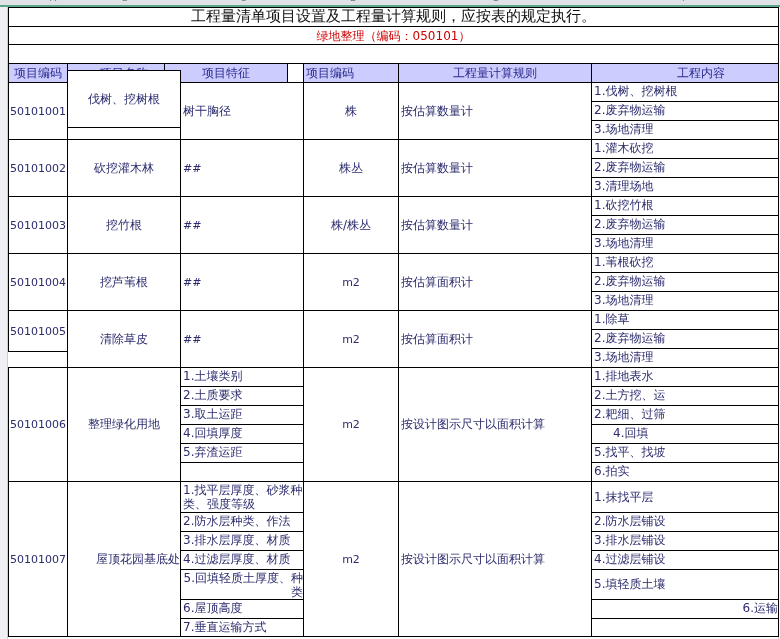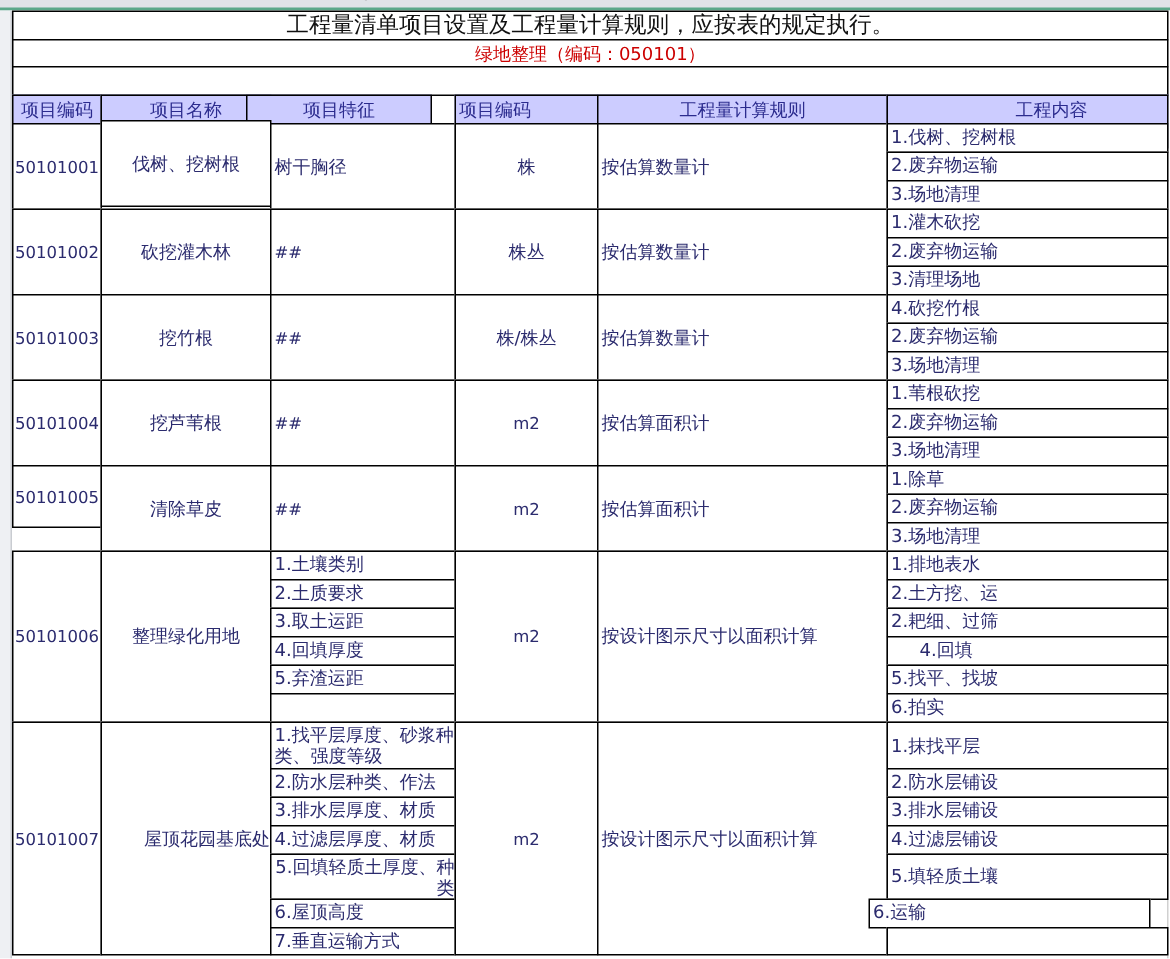--- a/index.html
+++ b/index.html
@@ -45,21 +45,21 @@
 <div class="cell" style="left:8px;top:44px;width:771px;height:20px;"></div>
 
 <div class="cell hdr" style="left:8px;top:63px;width:60px;height:20px;">项目编码</div>
 <div class="cell hdr" style="left:67px;top:63px;width:114px;height:20px;">项目名称</div>
 <div class="cell hdr" style="left:164px;top:63px;width:124px;height:20px;">项目特征</div>
 <div class="cell hdr" style="left:303px;top:63px;width:96px;height:20px;text-align:left;padding-left:2px;">项目编码</div>
 <div class="cell hdr" style="left:398px;top:63px;width:194px;height:20px;">工程量计算规则</div>
 <div class="cell hdr" style="left:591px;top:63px;width:188px;height:36px;padding-left:32px;">工程内容</div>
 
 <div class="cell c code" style="left:8px;top:82px;width:60px;height:58px;">50101001</div>
-<div class="cell c" style="left:67px;top:80px;width:114px;height:58px;">伐树、挖树根</div>
+<div class="cell c" style="left:67px;top:70px;width:114px;height:58px;">伐树、挖树根</div>
 <div class="cell l" style="left:180px;top:82px;width:124px;height:58px;">树干胸径</div>
 <div class="cell c unit" style="left:303px;top:82px;width:96px;height:58px;">株</div>
 <div class="cell l" style="left:398px;top:82px;width:194px;height:58px;">按估算数量计</div>
 <div class="cell sub" style="left:591px;top:82px;width:188px;height:20px;">1.伐树、挖树根</div>
 <div class="cell sub" style="left:591px;top:101px;width:188px;height:20px;">2.废弃物运输</div>
 <div class="cell sub" style="left:591px;top:120px;width:188px;height:20px;">3.场地清理</div>
 
 <div class="cell c code" style="left:8px;top:139px;width:60px;height:58px;">50101002</div>
 <div class="cell c" style="left:67px;top:139px;width:114px;height:58px;">砍挖灌木林</div>
 <div class="cell l code" style="left:180px;top:139px;width:124px;height:58px;">##</div>
@@ -67,21 +67,21 @@
 <div class="cell l" style="left:398px;top:139px;width:194px;height:58px;">按估算数量计</div>
 <div class="cell sub" style="left:591px;top:139px;width:188px;height:20px;">1.灌木砍挖</div>
 <div class="cell sub" style="left:591px;top:158px;width:188px;height:20px;">2.废弃物运输</div>
 <div class="cell sub" style="left:591px;top:177px;width:188px;height:20px;">3.清理场地</div>
 
 <div class="cell c code" style="left:8px;top:196px;width:60px;height:58px;">50101003</div>
 <div class="cell c" style="left:67px;top:196px;width:114px;height:58px;">挖竹根</div>
 <div class="cell l code" style="left:180px;top:196px;width:124px;height:58px;">##</div>
 <div class="cell c unit" style="left:303px;top:196px;width:96px;height:58px;">株/株丛</div>
 <div class="cell l" style="left:398px;top:196px;width:194px;height:58px;">按估算数量计</div>
-<div class="cell sub" style="left:591px;top:196px;width:188px;height:20px;">4.砍挖竹根</div>
+<div class="cell sub" style="left:591px;top:196px;width:188px;height:20px;">1.砍挖竹根</div>
 <div class="cell sub" style="left:591px;top:215px;width:188px;height:20px;">2.废弃物运输</div>
 <div class="cell sub" style="left:591px;top:234px;width:188px;height:20px;">3.场地清理</div>
 
 <div class="cell c code" style="left:8px;top:253px;width:60px;height:58px;">50101004</div>
 <div class="cell c" style="left:67px;top:253px;width:114px;height:58px;">挖芦苇根</div>
 <div class="cell l code" style="left:180px;top:253px;width:124px;height:58px;">##</div>
 <div class="cell c code" style="left:303px;top:253px;width:96px;height:58px;">m2</div>
 <div class="cell l" style="left:398px;top:253px;width:194px;height:58px;">按估算面积计</div>
 <div class="cell sub" style="left:591px;top:253px;width:188px;height:20px;">1.苇根砍挖</div>
 <div class="cell sub" style="left:591px;top:272px;width:188px;height:20px;">2.废弃物运输</div>
@@ -122,14 +122,14 @@
 <div class="cell sub" style="left:180px;top:569px;width:124px;height:31px;line-height:14px;padding-top:1px;text-align:right;">5.回填轻质土厚度、种类</div>
 <div class="cell sub" style="left:180px;top:599px;width:124px;height:20px;">6.屋顶高度</div>
 <div class="cell sub" style="left:180px;top:618px;width:124px;height:19px;">7.垂直运输方式</div>
 <div class="cell c code" style="left:303px;top:481px;width:96px;height:156px;">m2</div>
 <div class="cell l" style="left:398px;top:481px;width:194px;height:156px;">按设计图示尺寸以面积计算</div>
 <div class="cell sub" style="left:591px;top:481px;width:188px;height:32px;line-height:30px;">1.抹找平层</div>
 <div class="cell sub" style="left:591px;top:512px;width:188px;height:20px;">2.防水层铺设</div>
 <div class="cell sub" style="left:591px;top:531px;width:188px;height:20px;">3.排水层铺设</div>
 <div class="cell sub" style="left:591px;top:550px;width:188px;height:20px;">4.过滤层铺设</div>
 <div class="cell sub" style="left:591px;top:569px;width:188px;height:31px;line-height:29px;">5.填轻质土壤</div>
-<div class="cell sub" style="left:579px;top:599px;width:188px;height:20px;">6.运输</div>
+<div class="cell sub" style="left:591px;top:599px;width:188px;height:20px;text-align:right;">6.运输</div>
 <div class="cell sub" style="left:591px;top:618px;width:188px;height:19px;"></div>
 
 </body></html>

